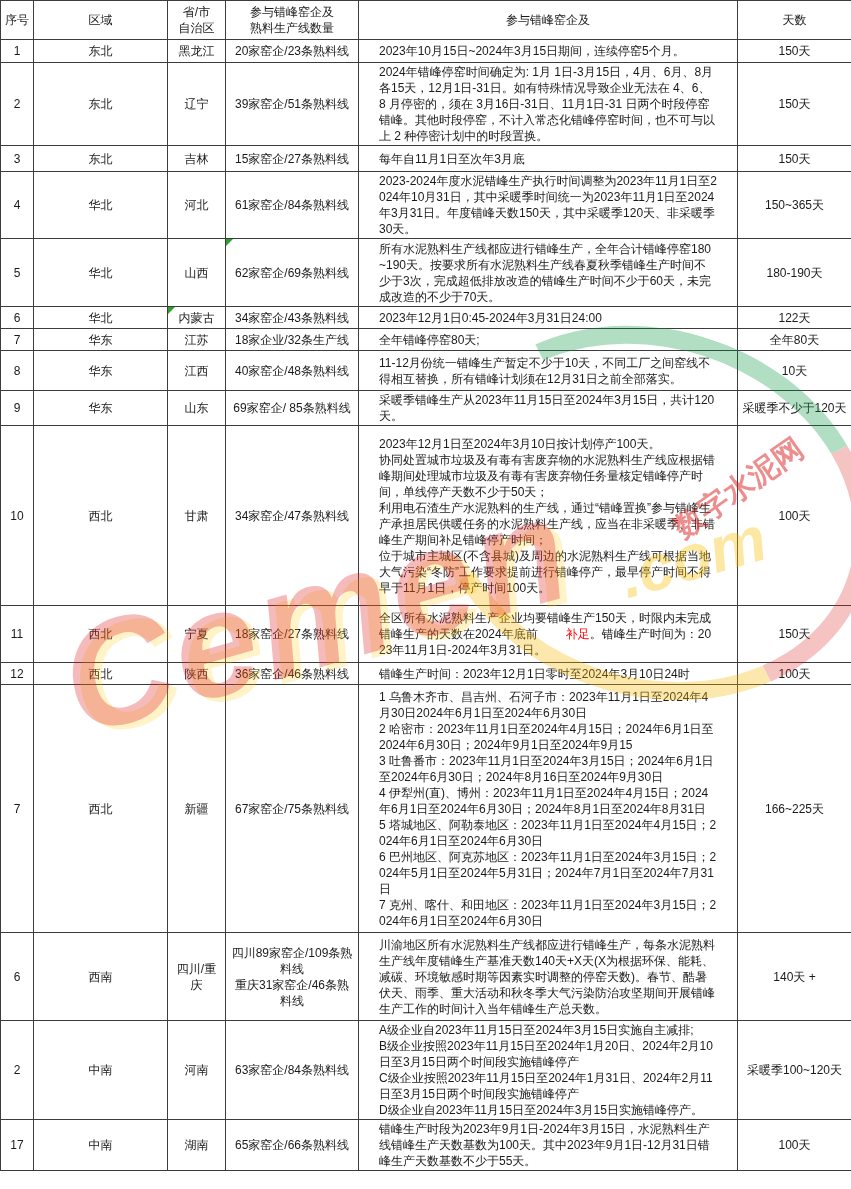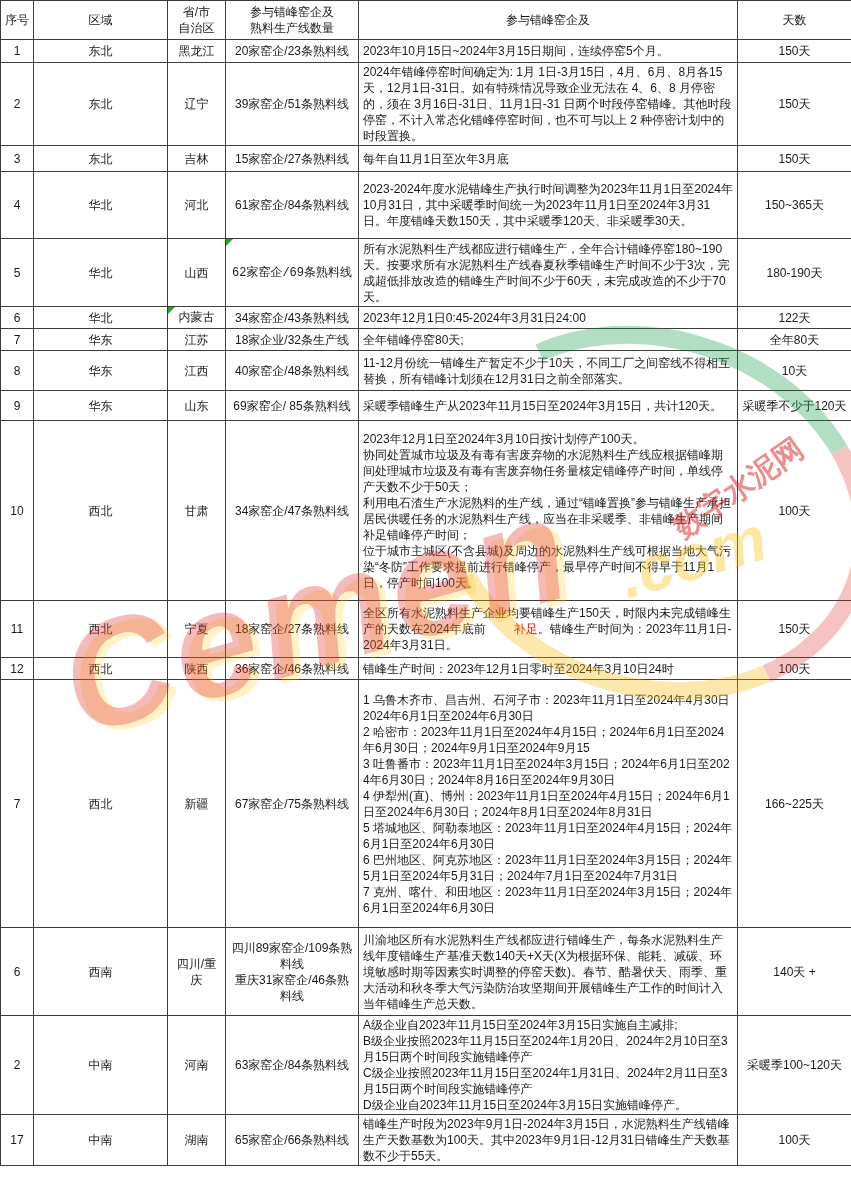--- a/index.html
+++ b/index.html
@@ -3,22 +3,22 @@
 <meta charset="utf-8">
 <style>
   html,body{margin:0;padding:0;background:#fff;}
   body{width:851px;height:1189px;overflow:hidden;position:relative;
        font-family:"Liberation Sans","DejaVu Sans",sans-serif;color:#1a1a1a;}
   table{border-collapse:collapse;width:851px;table-layout:fixed;}
   th,td{border:1px solid #3c3c3c;font-size:12px;line-height:16px;padding:1px 3px;
         vertical-align:middle;font-weight:normal;overflow:hidden;}
   thead th{text-align:center;white-space:pre-line;height:36px;}
   td.c{text-align:center;white-space:pre-line;}
-  td.plan{text-align:left;white-space:pre-wrap;word-break:break-all;padding:1px 4px;}
-  td.corner{position:relative;font-family:Liberation Mono, monospace;}
+  td.plan{text-align:left;white-space:pre-wrap;word-break:break-all;padding:1px 20px;}
+  td.corner{position:relative;}
   td.corner::before{content:"";position:absolute;top:0;left:0;width:0;height:0;
         border-top:7px solid #2ca02c;border-right:7px solid transparent;}
   
   tbody tr:nth-child(1){height:23px}  tbody tr:nth-child(2){height:80px}
   tbody tr:nth-child(3){height:26px}  tbody tr:nth-child(4){height:67px}
   tbody tr:nth-child(5){height:68px}  tbody tr:nth-child(6){height:22px}
   tbody tr:nth-child(7){height:22px}  tbody tr:nth-child(8){height:40px}
   tbody tr:nth-child(9){height:30px}  tbody tr:nth-child(10){height:180px}
   tbody tr:nth-child(11){height:57px} tbody tr:nth-child(12){height:22px}
   tbody tr:nth-child(13){height:248px}tbody tr:nth-child(14){height:88px}

